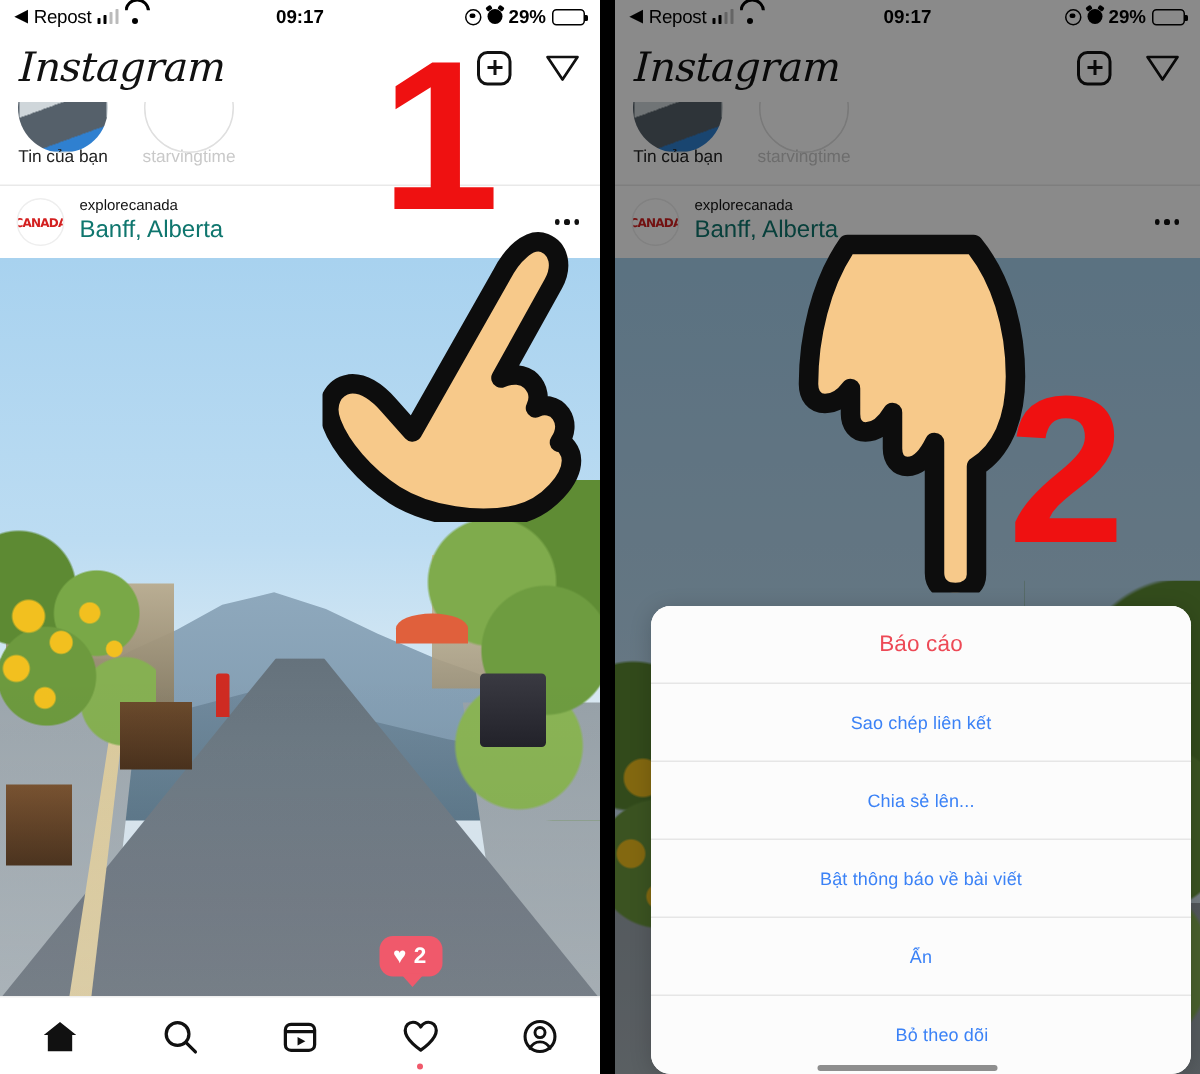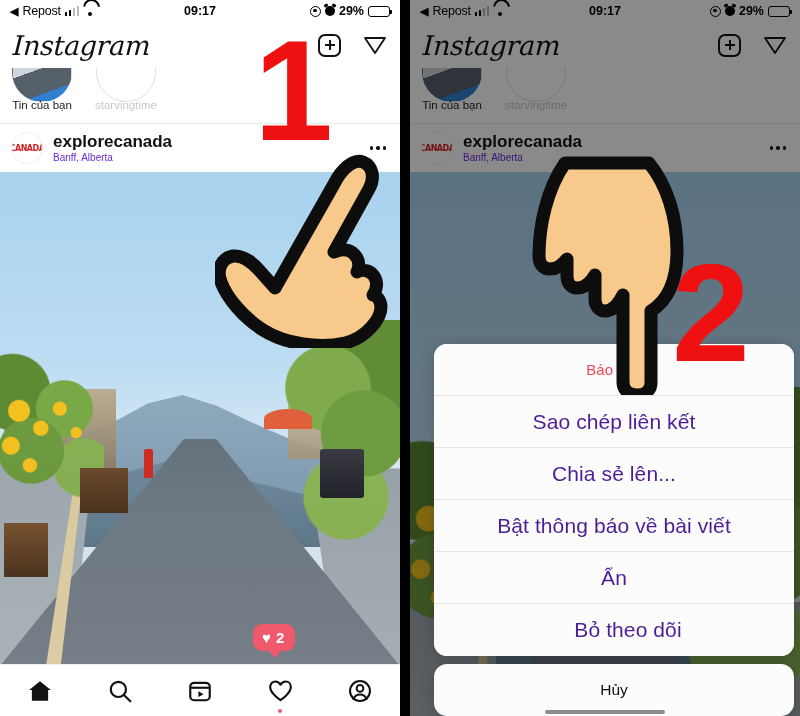--- a/index.html
+++ b/index.html
@@ -99,22 +99,22 @@
   
   .post-head {
     height: 48px; display:flex; align-items:center; padding: 0 11px; gap:10px; background:#fff;
     position:relative;
   }
   .pfp { width:32px;height:32px;border-radius:50%;background:#fff;border:1px solid #eee;
          display:flex;align-items:center;justify-content:center;overflow:hidden;flex:0 0 auto;}
   .pfp-inner{width:30px;height:30px;border-radius:50%;background:#fff;display:flex;align-items:center;justify-content:center;}
   .pfp-txt{font-size:8px;font-weight:900;color:#d32020;letter-spacing:-.5px;font-family:"DejaVu Sans",sans-serif;text-align:center;}
   .post-meta { display:flex; flex-direction:column; line-height:1.25;}
-  .post-user { font-size:17px; font-weight:700; color:#111;}
-  .post-loc { font-size:10px; color:#6d28d9;}
+  .post-user { font-size:10px; font-weight:400; color:#111;}
+  .post-loc { font-size:16px; color:#0f766e;}
   .post-dots { margin-left:auto; display:flex; gap:3px; align-items:center; padding-right:3px;}
   .post-dots span{width:3.5px;height:3.5px;border-radius:50%;background:#111;}
 
   
   .photo { position:relative; width:100%; overflow:hidden; }
   .photo-left  { height: 494px; }
   .photo-right { height: 100%; }
 
   .sky { position:absolute;inset:0; background: linear-gradient(180deg,#a8d2ef 0%, #bcdcf2 38%, #d4e7f3 56%, #dce9f2 62%); }
   .mtn-far{position:absolute;left:-4%;right:-4%;top:44%;height:28%;
@@ -202,21 +202,21 @@
   .dim-overlay{position:absolute;inset:0;background:rgba(0,0,0,.46);z-index:10;}
 
   
   .sheet-wrap{position:absolute;left:24px;right:6px;bottom:0;z-index:15;}
   .sheet{
     background:#fbfbfb; border-radius:13px; overflow:hidden;
     box-shadow:0 2px 14px rgba(0,0,0,.18);
   }
   .sheet-row{
     height:52px; display:flex;align-items:center;justify-content:center;
-    font-size:21px; color:#4c1d95; background:#fcfcfc;
+    font-size:12px; color:#3b82f6; background:#fcfcfc;
     border-bottom:1px solid #e6e6e6; letter-spacing:.1px;
   }
   .sheet-row:last-child{border-bottom:none;padding-left:28px;}
   .sheet-row.danger{ color:#ed4956; font-size:15px;}
   .sheet-cancel{
     margin-top:8px; background:#fcfcfc; border-radius:13px; height:52px;
     display:flex;align-items:center;justify-content:center;
     font-size:15.5px; color:#111;
     box-shadow:0 2px 14px rgba(0,0,0,.18);
   }
@@ -432,21 +432,20 @@
 
     <div class="sheet-wrap">
       <div class="sheet">
         <div class="sheet-row danger">Báo cáo</div>
         <div class="sheet-row">Sao chép liên kết</div>
         <div class="sheet-row">Chia sẻ lên...</div>
         <div class="sheet-row">Bật thông báo về bài viết</div>
         <div class="sheet-row">Ẩn</div>
         <div class="sheet-row">Bỏ theo dõi</div>
       </div>
-      <div class="sheet-cancel">Hủy</div>
     </div>
     <div class="sheet-home-bar"></div>
   </div>
 
   <svg class="hand hand-1" viewBox="0 0 175 200">
     <path d="M148 14 C158 18 160 30 154 41 L119 104 C126 101 134 101 139 106 C144 111 145 118 142 124
              C147 121 155 122 159 128 C163 134 162 141 158 147
              C161 147 166 152 166 159 C166 171 151 190 130 195
              C105 201 70 196 48 182 C28 169 12 150 6 134
              C1 121 7 110 18 108 C27 107 36 113 44 122 L60 140

